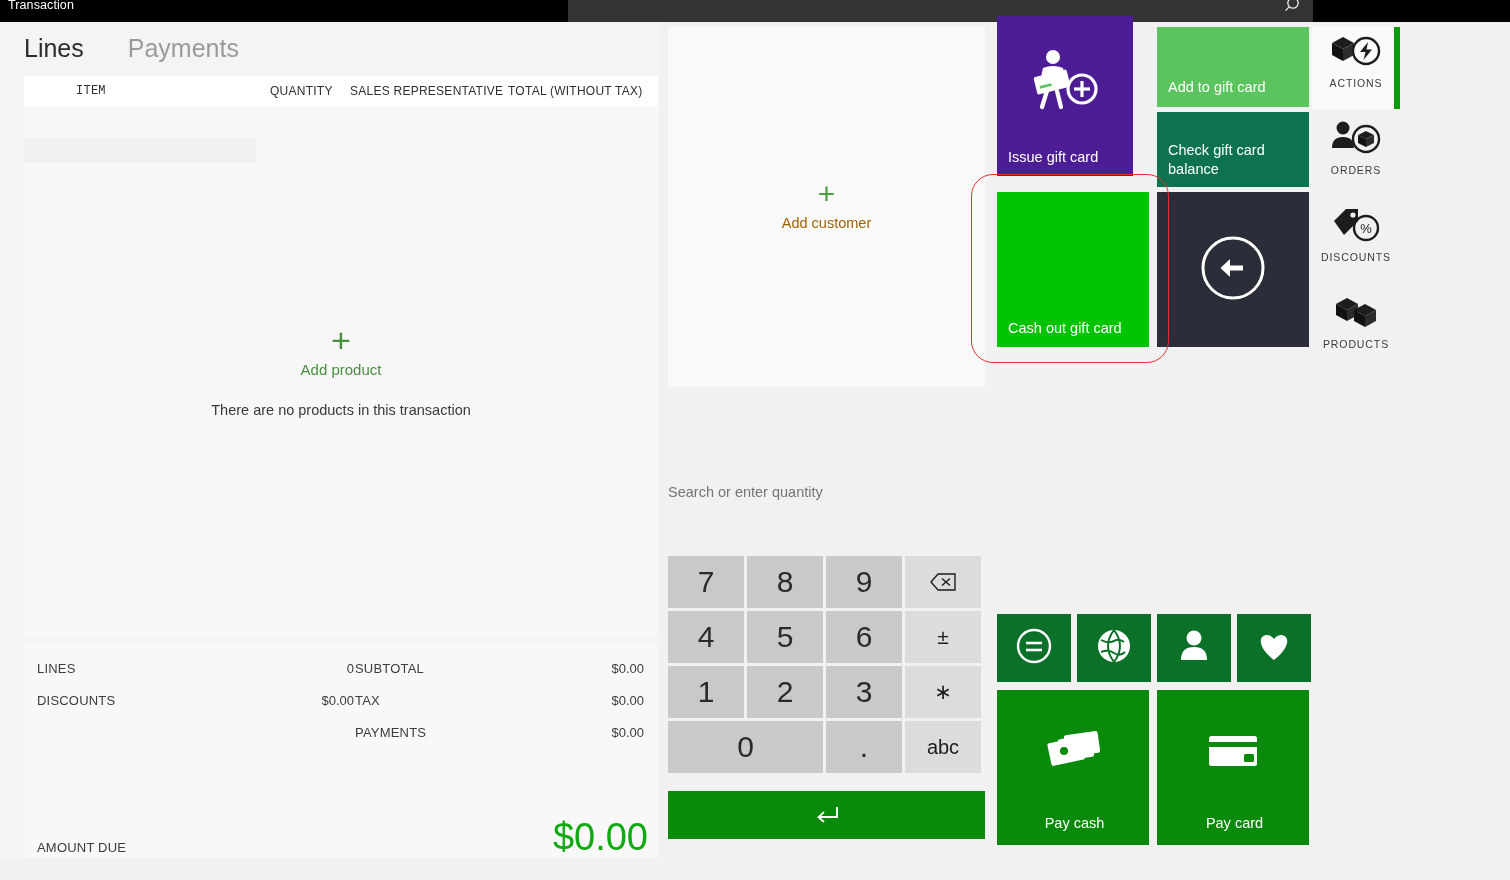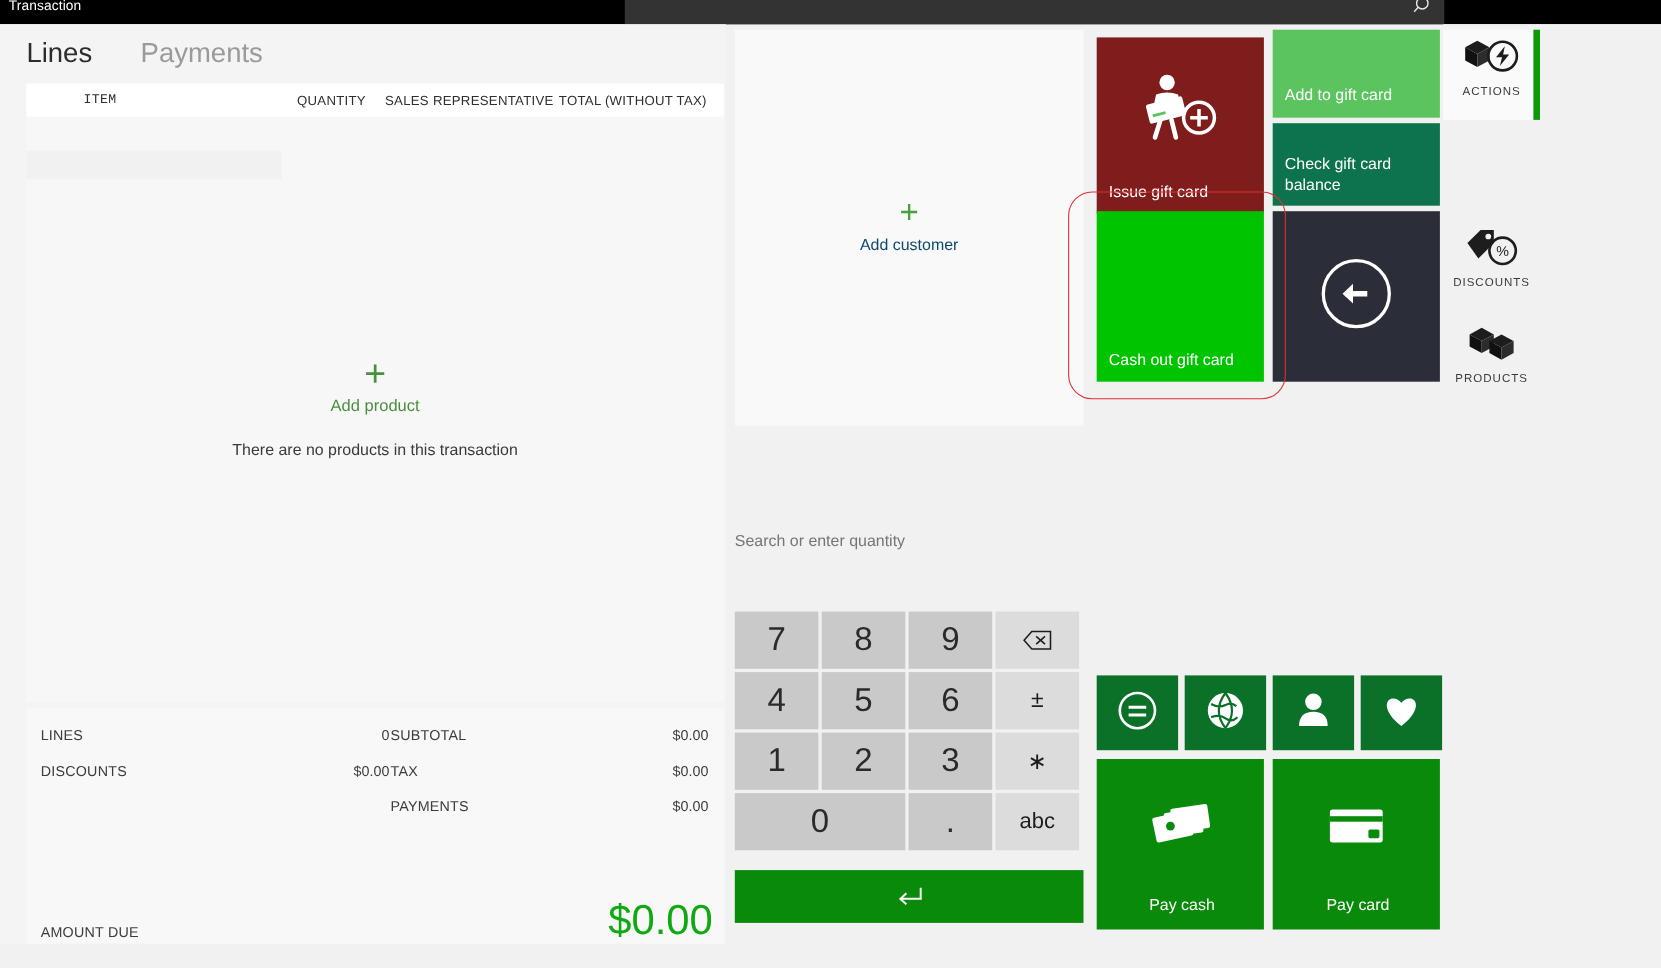--- a/index.html
+++ b/index.html
@@ -92,21 +92,21 @@
     font-size: 38px; font-weight: 300; color: #11a911; line-height: 46px;
   }
 
   
   .customer-card {
     position: absolute; left: 668px; top: 27px; width: 317px; height: 360px;
     background: #f9f9f9; display: flex; flex-direction: column;
     align-items: center; justify-content: center;
   }
   .cust-plus { font-size: 30px; font-weight: 300; color: #4a9f3f; line-height: 22px; margin-bottom: 10px; }
-  .cust-label { font-size: 14.5px; color: #0c4a6e; }
+  .cust-label { font-size: 14.5px; color: #a16207; }
 
   .search-quantity {
     position: absolute; left: 668px; top: 478px; width: 317px; height: 28px;
     font-size: 14.5px; color: #6b6b6b; background: transparent;
     border: none; outline: none; padding: 0;
   }
 
   
   .keypad {
     position: absolute; left: 668px; top: 556px; width: 317px; height: 222px;
@@ -131,21 +131,21 @@
     position: absolute; color: #ffffff; cursor: default; overflow: hidden;
   }
   .tile-label {
     position: absolute; left: 11px; bottom: 9px; right: 8px;
     font-size: 14.5px; line-height: 19px; color: #ffffff;
   }
   .tile-icon {
     position: absolute; left: 0; right: 0; top: 0; bottom: 26px;
     display: flex; align-items: center; justify-content: center;
   }
-  #tile-issue  { left: 997px;  top: 34px;  width: 152px; height: 160px; background: #7f1d1d; }
+  #tile-issue  { left: 997px;  top: 16px;  width: 136px; height: 160px; background: #4c1d95; }
   #tile-add    { left: 1157px; top: 27px;  width: 152px; height: 80px;  background: #5cc45f; }
   #tile-check  { left: 1157px; top: 112px; width: 152px; height: 75px;  background: #0c734e; }
   #tile-cash   { left: 997px;  top: 192px; width: 152px; height: 155px; background: #00c400; }
   #tile-back   { left: 1157px; top: 192px; width: 152px; height: 155px; background: #2b2e38;
                  display: flex; align-items: center; justify-content: center; }
   #tile-check .tile-label { bottom: 8px; }
   #tile-add .tile-label   { bottom: 10px; }
 
   
   .annotation {
@@ -343,20 +343,33 @@
           <path d="M4 12 L4 24 L15 30 L15 18 Z" fill="#111"></path>
           <path d="M26 12 L26 24 L15 30 L15 18 Z" fill="#2c2c2c"></path>
           <circle cx="38" cy="20" r="13" fill="none" stroke="#1d1d1d" stroke-width="2.4"></circle>
           <path d="M40 11 L32 21 L37.5 21 L35.5 29 L44 18.5 L38.5 18.5 Z" fill="#1d1d1d"></path>
         </svg>
       </div>
       <div class="rail-txt">ACTIONS</div>
       <div class="rail-sel-bar"></div>
     </div>
 
+    <div class="rail-item" id="rail-orders">
+      <div class="rail-ico">
+        <svg width="56" height="40" viewBox="0 0 56 40">
+          <circle cx="15" cy="10" r="6.5" fill="#1d1d1d"></circle>
+          <path d="M4 30 q0 -11 11 -11 q11 0 11 11 Z" fill="#1d1d1d"></path>
+          <circle cx="38" cy="21" r="13" fill="none" stroke="#1d1d1d" stroke-width="2.4"></circle>
+          <path d="M30 17 L38 13 L46 17 L38 21 Z" fill="#1d1d1d"></path>
+          <path d="M30 17 L30 25 L38 29 L38 21 Z" fill="#111"></path>
+          <path d="M46 17 L46 25 L38 29 L38 21 Z" fill="#2c2c2c"></path>
+        </svg>
+      </div>
+      <div class="rail-txt">ORDERS</div>
+    </div>
 
     <div class="rail-item" id="rail-discounts">
       <div class="rail-ico">
         <svg width="56" height="40" viewBox="0 0 56 40">
           <path d="M6 16 L18 4 L30 4 L30 16 L16 30 Z" fill="#1d1d1d"></path>
           <circle cx="25" cy="10" r="2.6" fill="#f1f1f1"></circle>
           <circle cx="38" cy="23" r="12" fill="none" stroke="#1d1d1d" stroke-width="2.4"></circle>
           <text x="38" y="28" font-size="13" font-family="Liberation Sans, sans-serif" fill="#1d1d1d" text-anchor="middle">%</text>
         </svg>
       </div>

